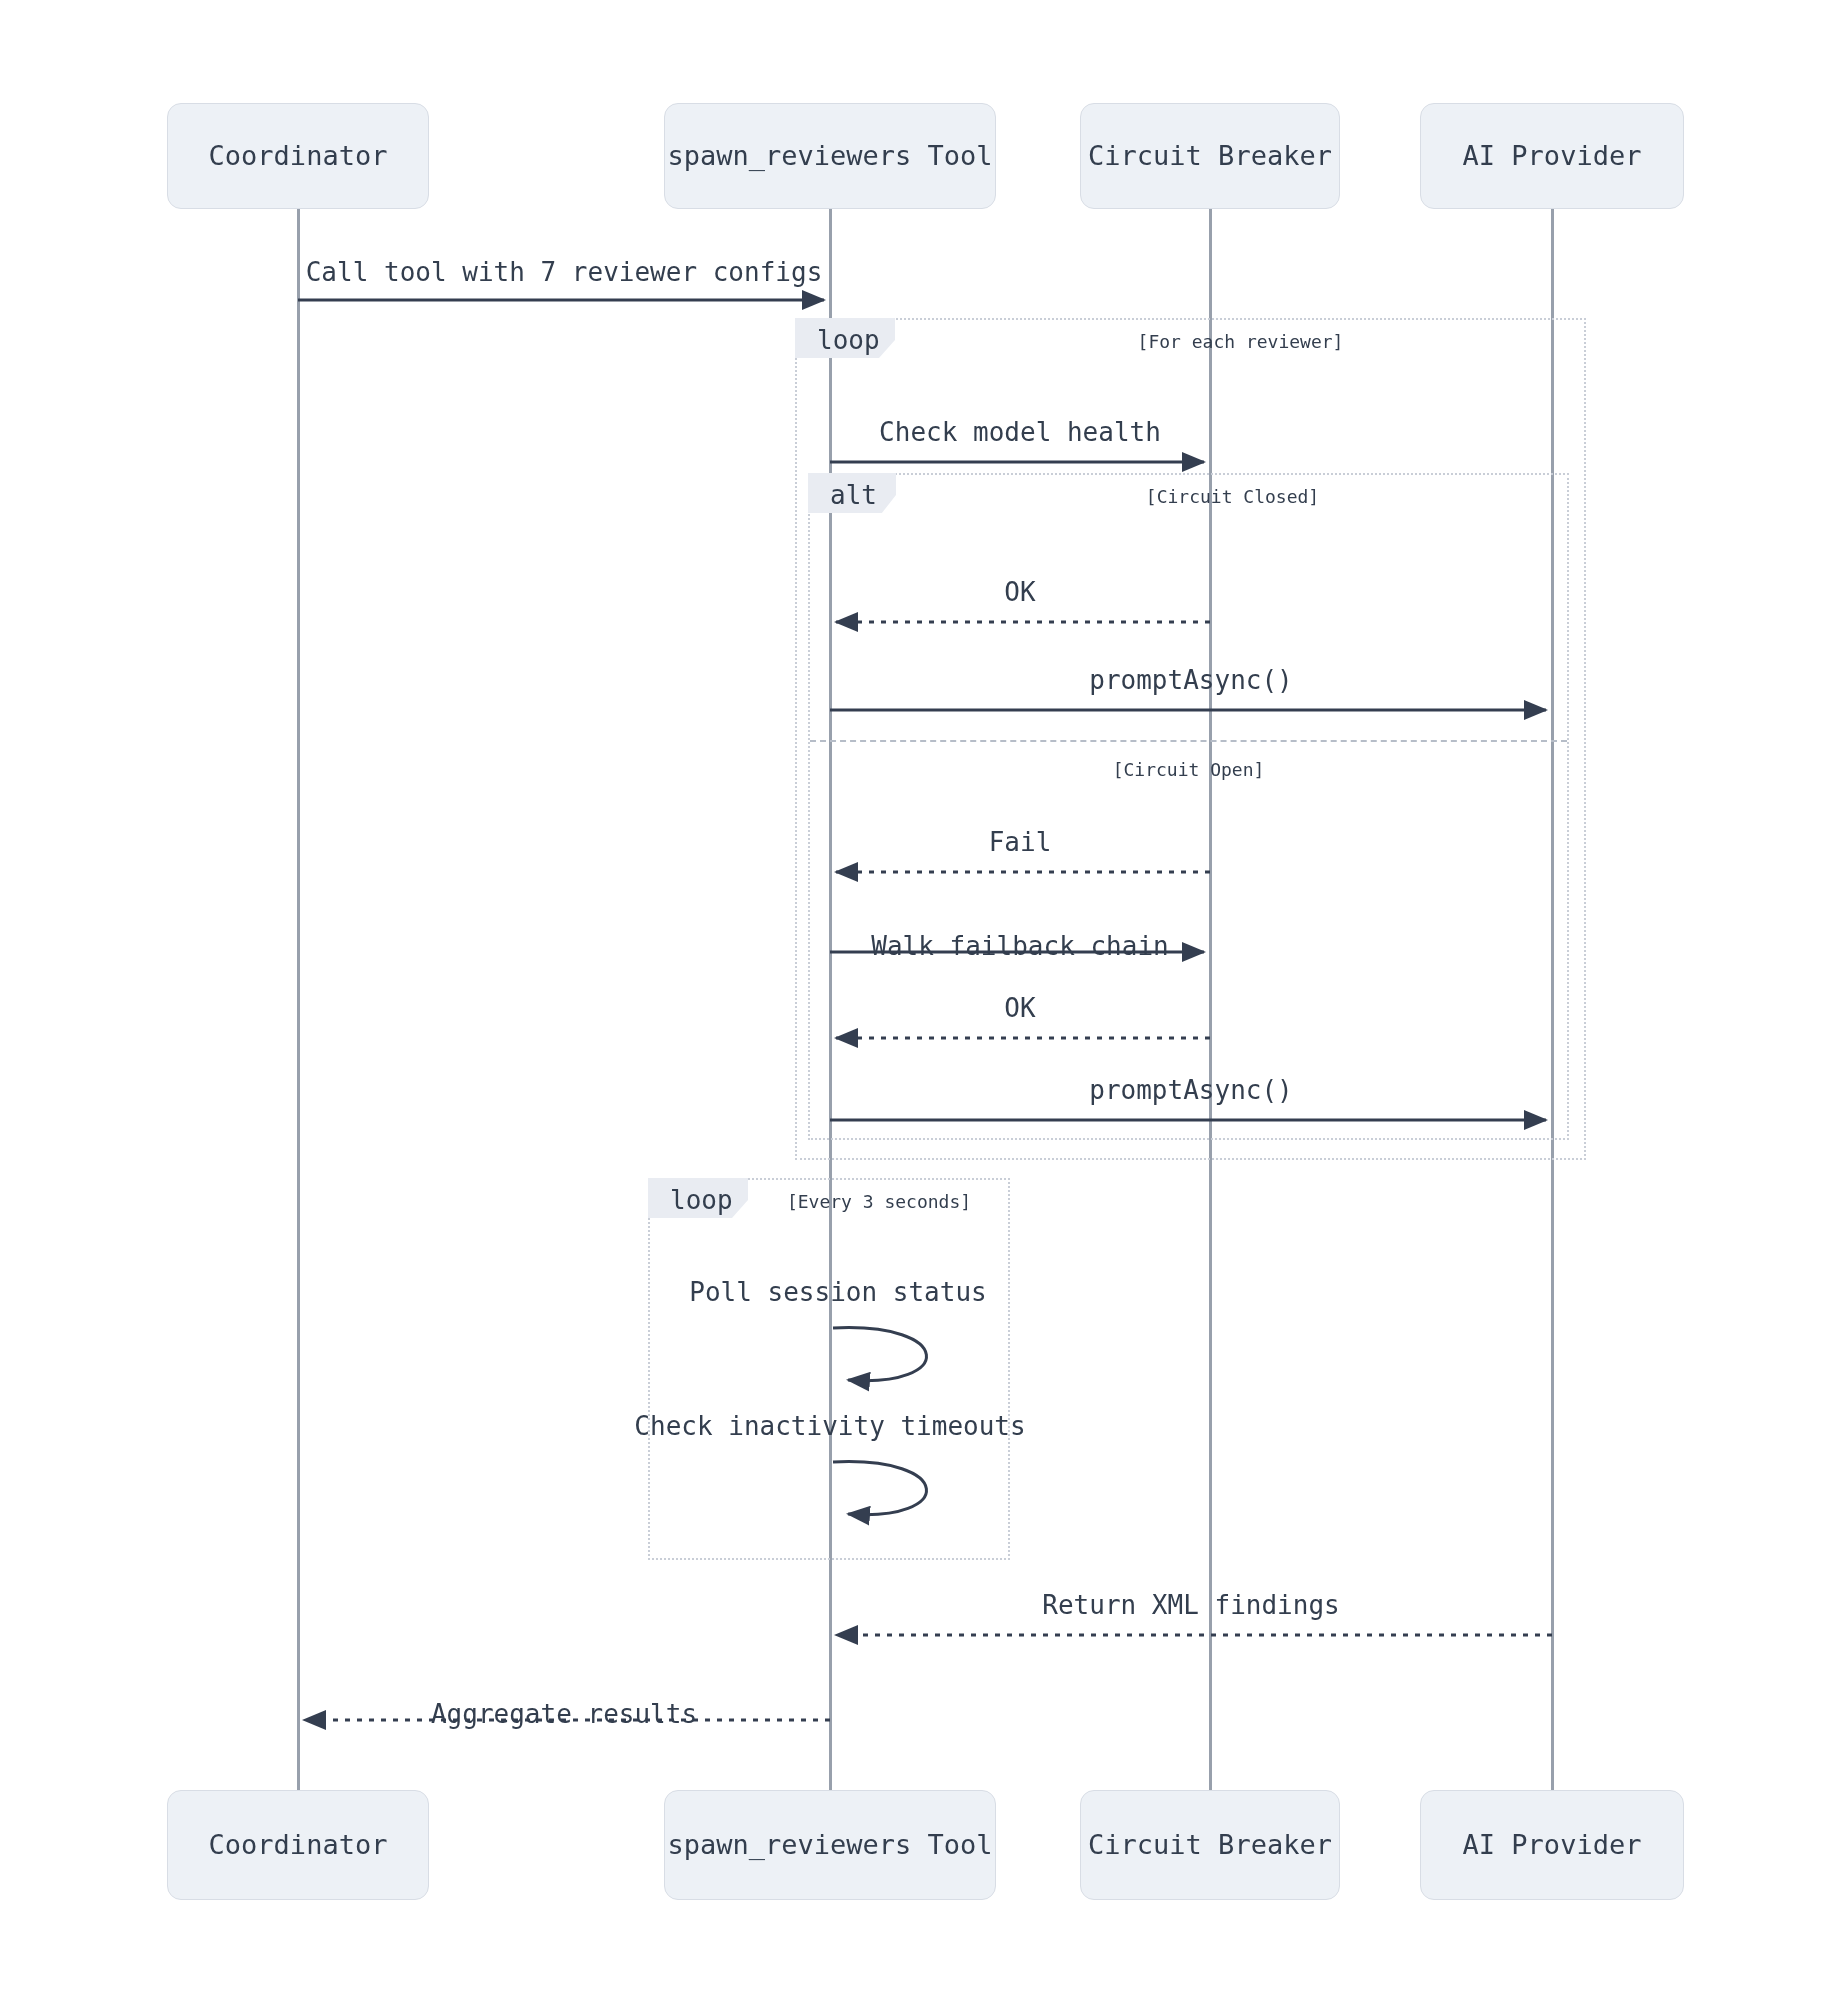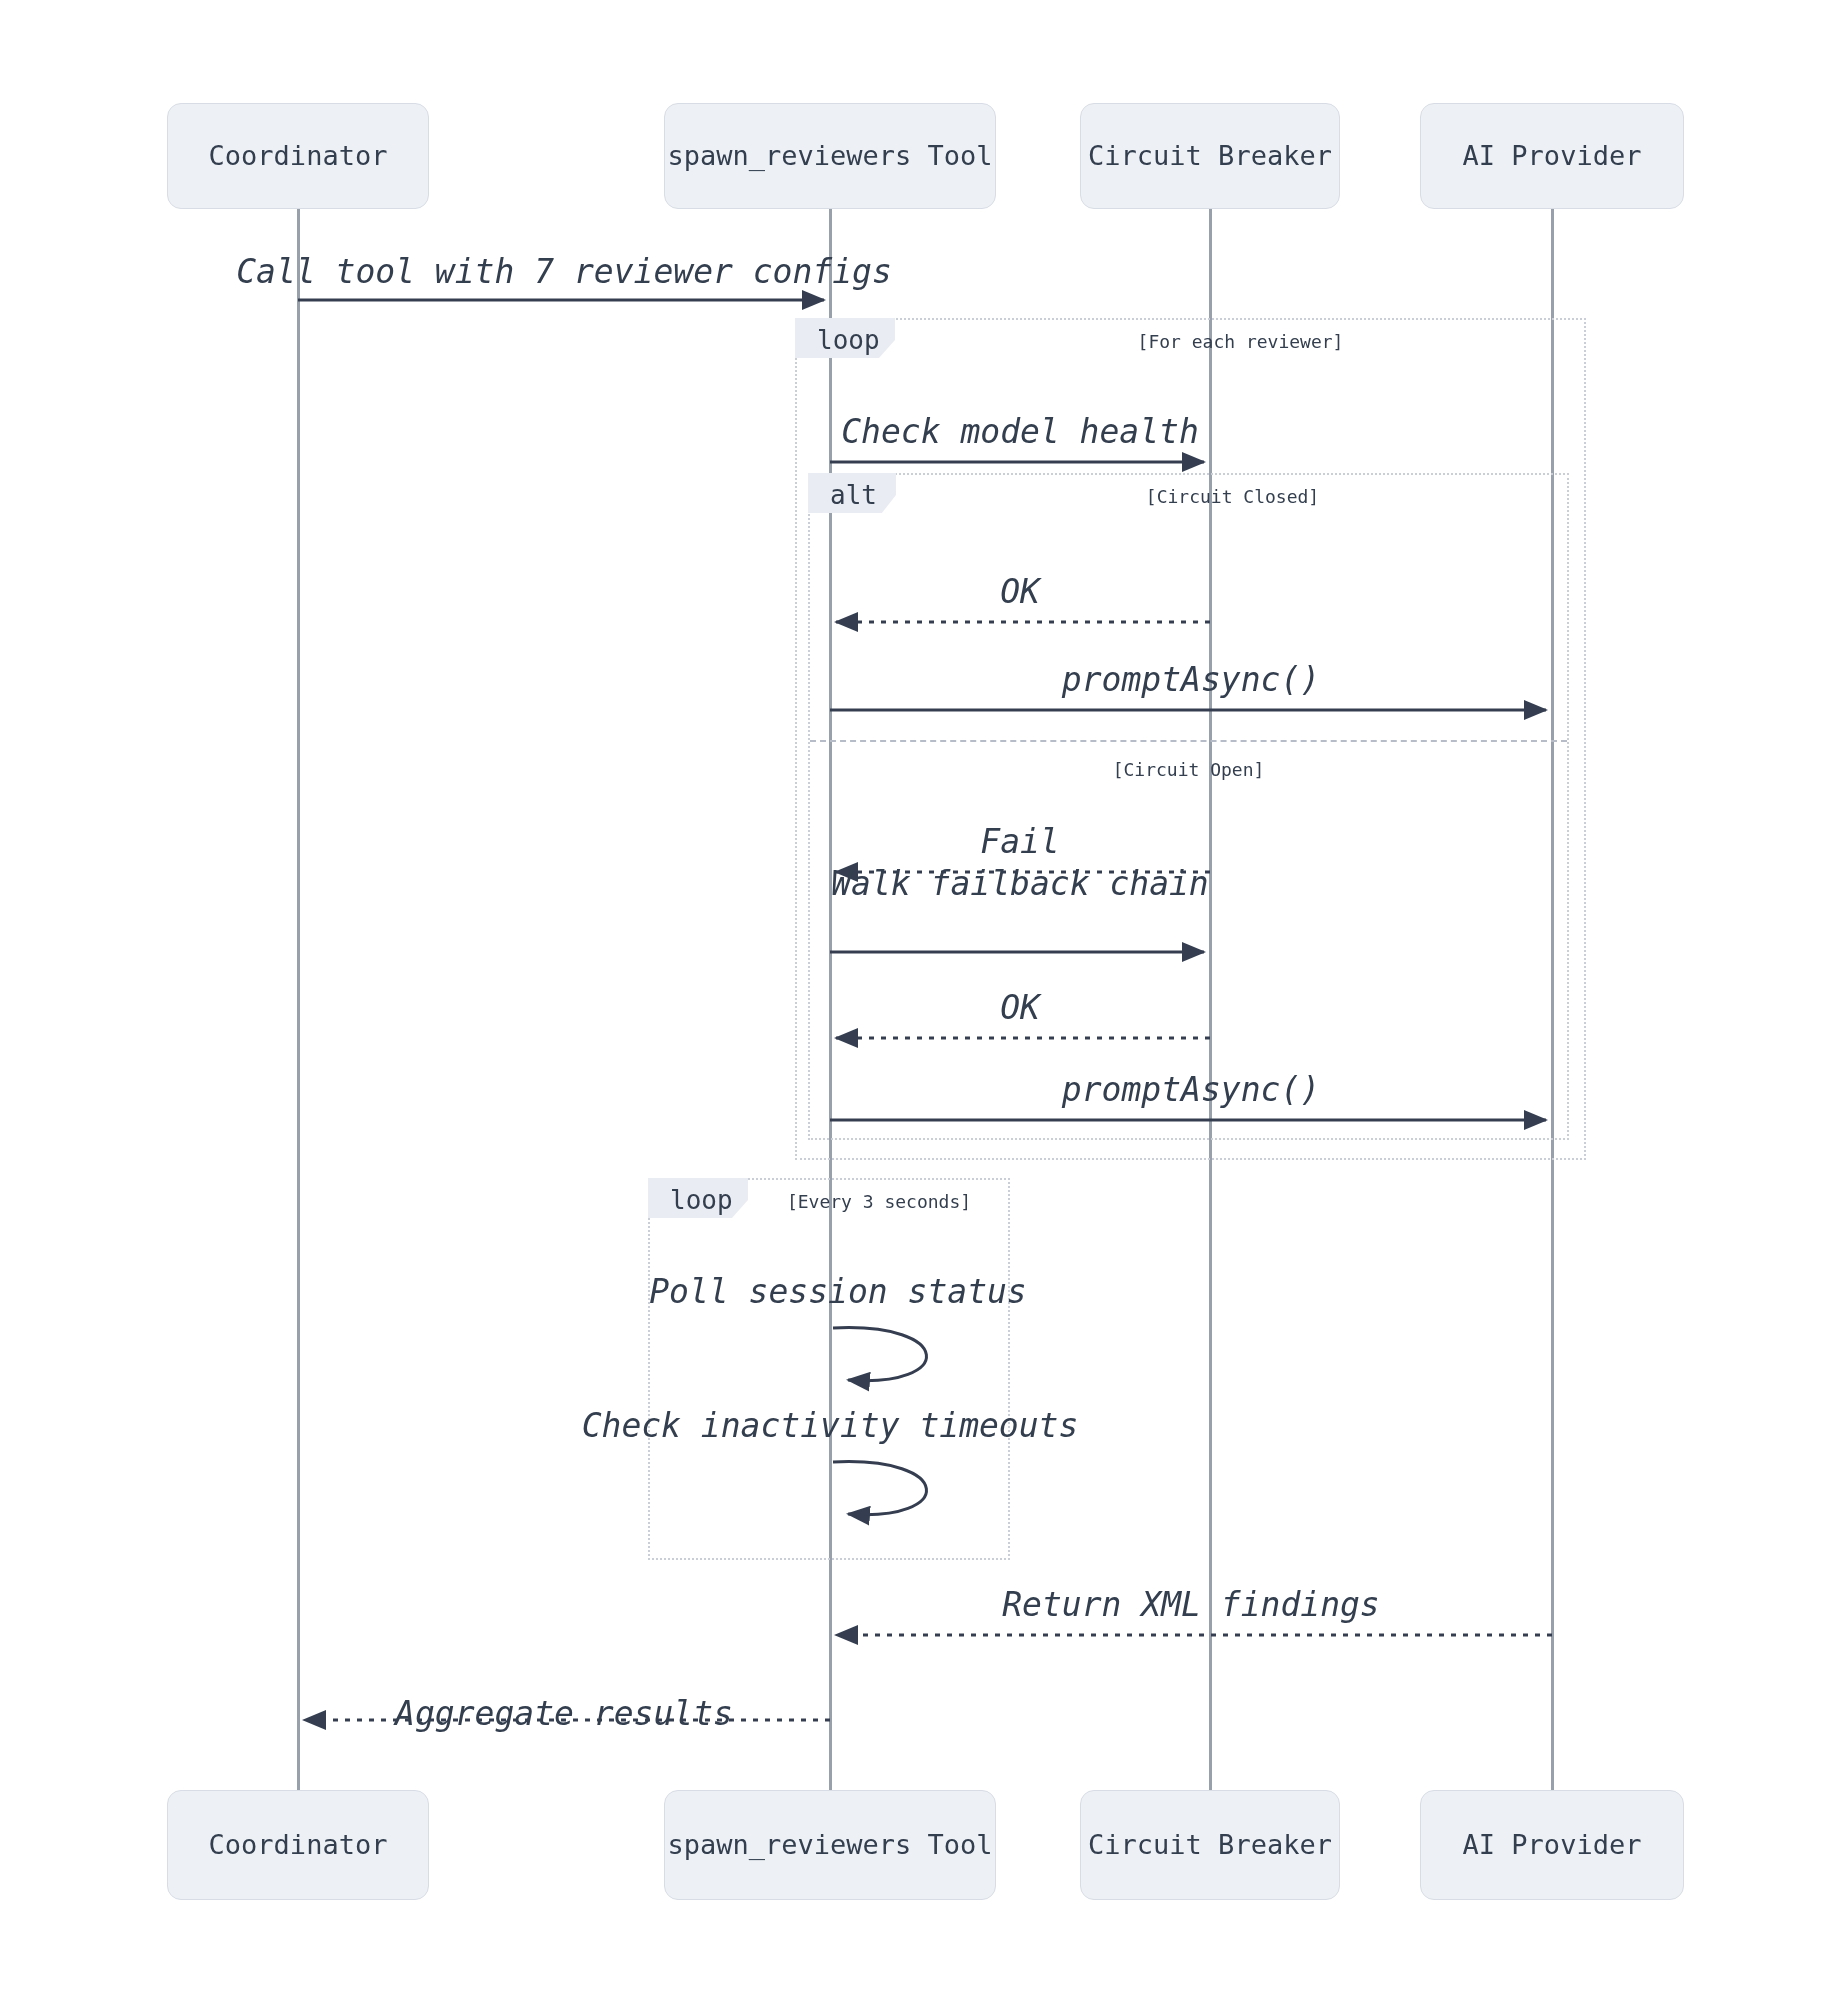--- a/index.html
+++ b/index.html
@@ -69,26 +69,25 @@
   }
   .alt-divider {
     position: absolute;
     left: 0;
     right: 0;
     border-top: 2px dashed #b6bdc8;
   }
   .msg {
     position: absolute;
     transform: translateX(-50%);
-    font-size: 33px;
+    font-size: 26px;
     line-height: 40px;
     white-space: nowrap;
     z-index: 5;
     text-align: center;
-    font-style: italic;
   }
   svg.wires { position: absolute; left: 0; top: 0; z-index: 4; }
 </style>
 </head>
 <body>
 
 <div class="stage">
 
   <div class="lifeline" style="left:296.5px"></div>
   <div class="lifeline" style="left:828.5px"></div>
@@ -142,21 +141,21 @@
     <line x1="1552" y1="1635" x2="836" y2="1635" stroke="#343e50" stroke-width="3" stroke-dasharray="5 7" marker-end="url(#ah)"></line>
 
     <line x1="830" y1="1720" x2="304" y2="1720" stroke="#343e50" stroke-width="3" stroke-dasharray="5 7" marker-end="url(#ah)"></line>
   </svg>
 
   <div class="msg" style="left:564px; top:252px;">Call tool with 7 reviewer configs</div>
   <div class="msg" style="left:1020px; top:412px;">Check model health</div>
   <div class="msg" style="left:1020px; top:572px;">OK</div>
   <div class="msg" style="left:1191px; top:660px;">promptAsync()</div>
   <div class="msg" style="left:1020px; top:822px;">Fail</div>
-  <div class="msg" style="left:1020px; top:864px;">Walk failback chain</div>
+  <div class="msg" style="left:1020px; top:926px;">Walk failback chain</div>
   <div class="msg" style="left:1020px; top:988px;">OK</div>
   <div class="msg" style="left:1191px; top:1070px;">promptAsync()</div>
   <div class="msg" style="left:830px; top:1272px;margin-left:8px;">Poll session status</div>
   <div class="msg" style="left:830px; top:1406px;">Check inactivity timeouts</div>
   <div class="msg" style="left:1191px; top:1585px;text-align:right;">Return XML findings</div>
   <div class="msg" style="left:564px; top:1670px;margin-top:24px;">Aggregate results</div>
 
   <div class="actor-box" style="left:167px; top:103px; width:262px;">Coordinator</div>
   <div class="actor-box" style="left:664px; top:103px; width:332px;">spawn_reviewers Tool</div>
   <div class="actor-box" style="left:1080px; top:103px; width:260px;">Circuit Breaker</div>

